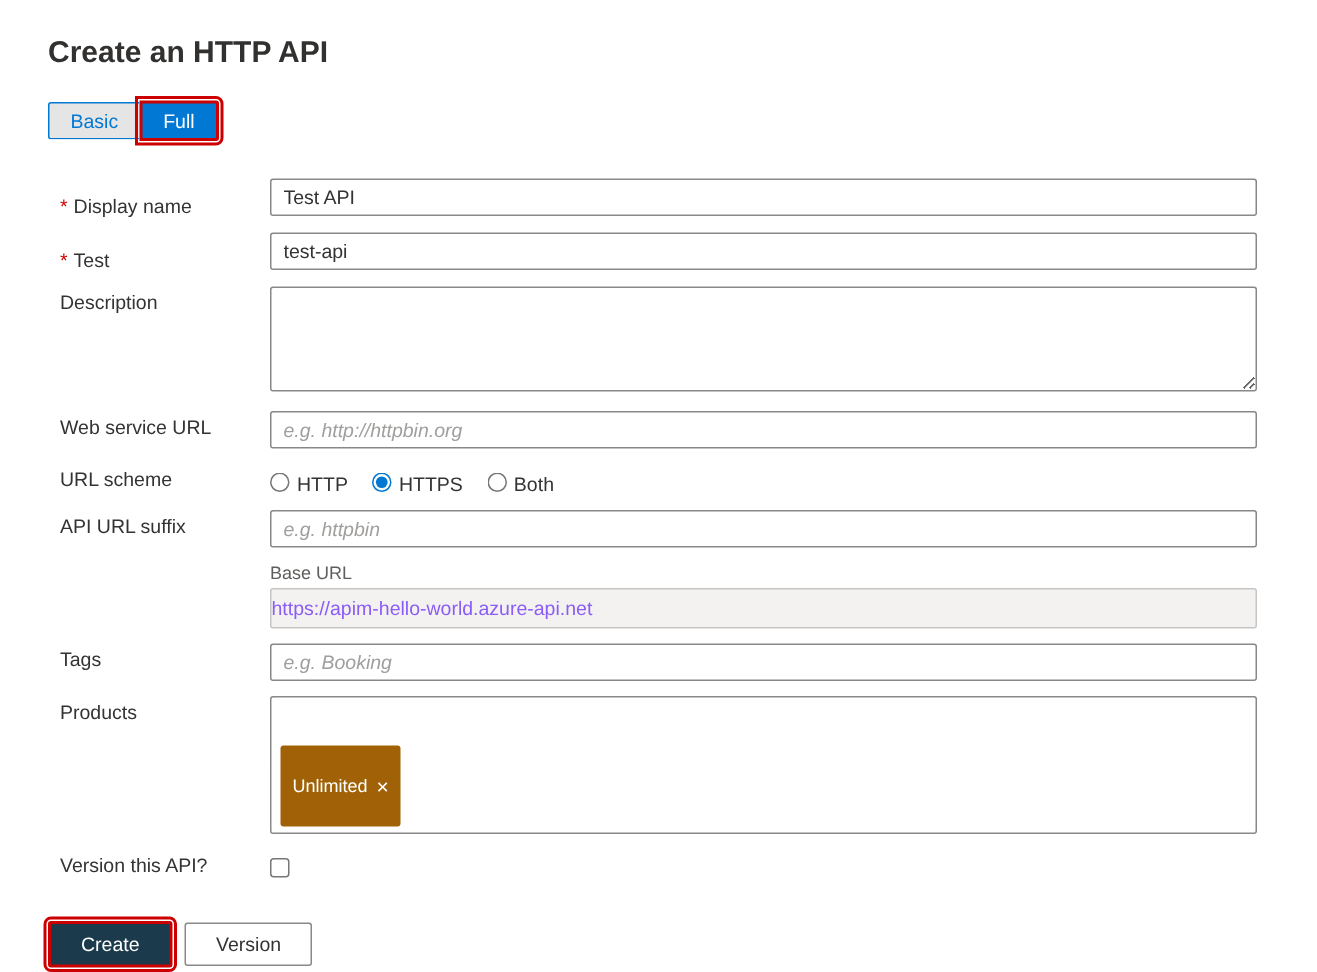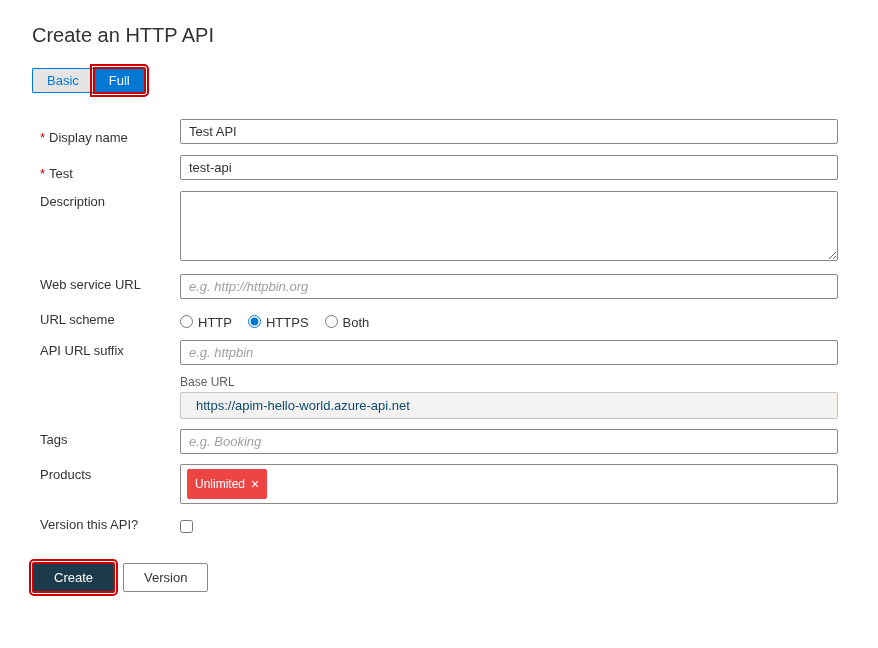--- a/index.html
+++ b/index.html
@@ -5,21 +5,21 @@
     * { box-sizing: border-box; margin: 0; padding: 0; }
     body {
       font-family: 'Segoe UI', Tahoma, Geneva, Verdana, sans-serif;
       font-size: 13px;
       color: #333;
       background: #fff;
       padding: 24px 32px;
     }
     h1 {
       font-size: 20px;
-      font-weight: 400;
+      font-weight: 700;
       color: #323130;
       margin-bottom: 20px;
     }
     .tab-row {
       display: flex;
       align-items: center;
       margin-bottom: 20px;
       gap: 0;
     }
     .tab-basic {
@@ -100,40 +100,41 @@
       cursor: pointer;
       font-size: 13px;
     }
     .radio-label input[type="radio"] {
       accent-color: #0078d4;
       cursor: pointer;
     }
     .base-url-box {
       background: #f3f2f1;
       border: 1px solid #c8c6c4;
-      padding: 5px 15px;
-      font-size: 13px;
-      color: #0c4a6e;
+      padding: 5px 0;
+      font-size: 13px;
+      color: #8b5cf6;
       border-radius: 2px;
       width: 100%;
     }
     .base-url-label {
       font-size: 12px;
       color: #605e5c;
       margin-bottom: 3px;
     }
     .tag-item {
       display: inline-flex;
       align-items: center;
-      background: #ef4444;
+      background: #a16207;
       color: #fff;
-      padding: 8px 8px;
+      padding: 20px 8px;
       border-radius: 2px;
       font-size: 12px;
       gap: 6px;
+      margin-top: 28px;
     }
     .tag-item .tag-x {
       cursor: pointer;
       font-size: 14px;
       line-height: 1;
     }
     .tags-input-container {
       border: 1px solid #8a8886;
       border-radius: 2px;
       padding: 4px 6px;

